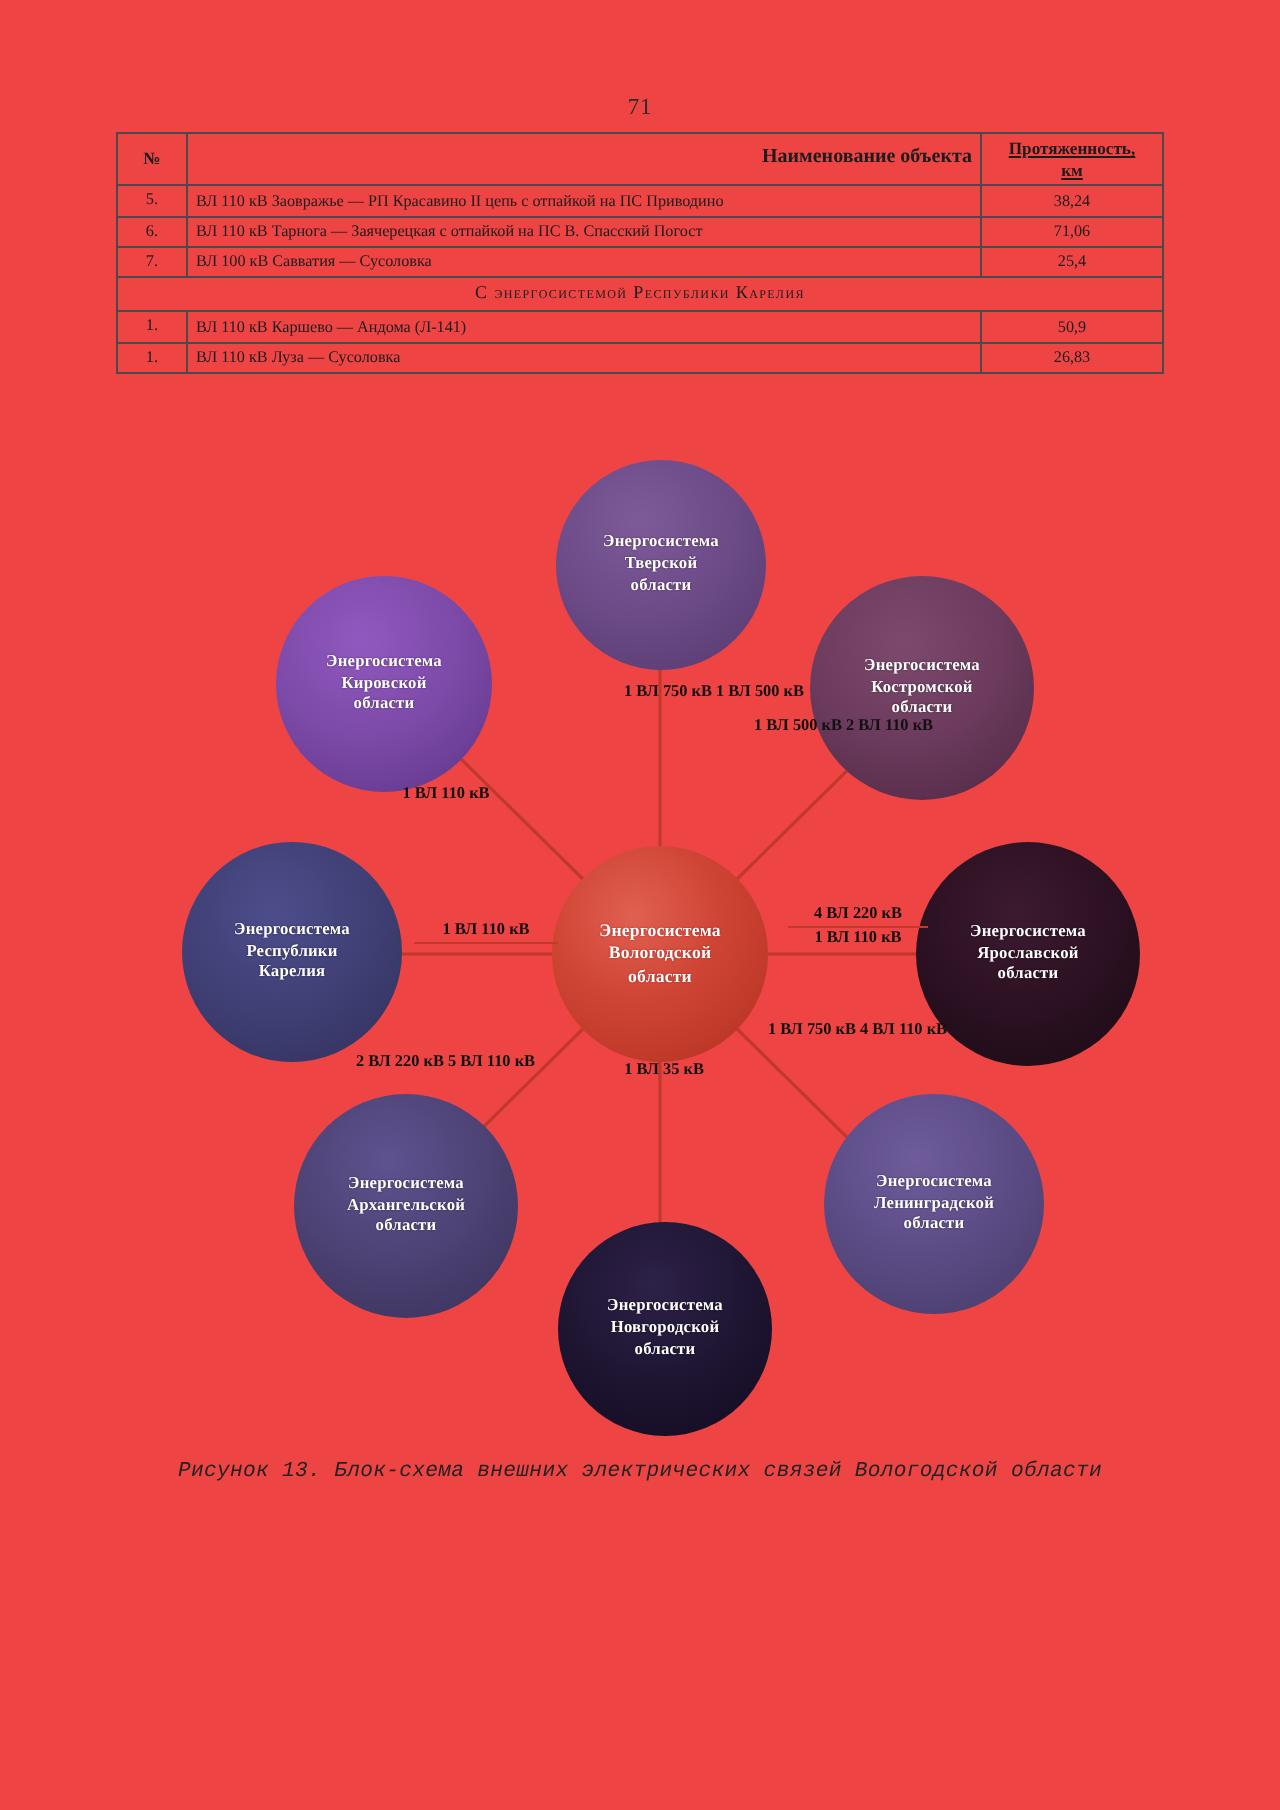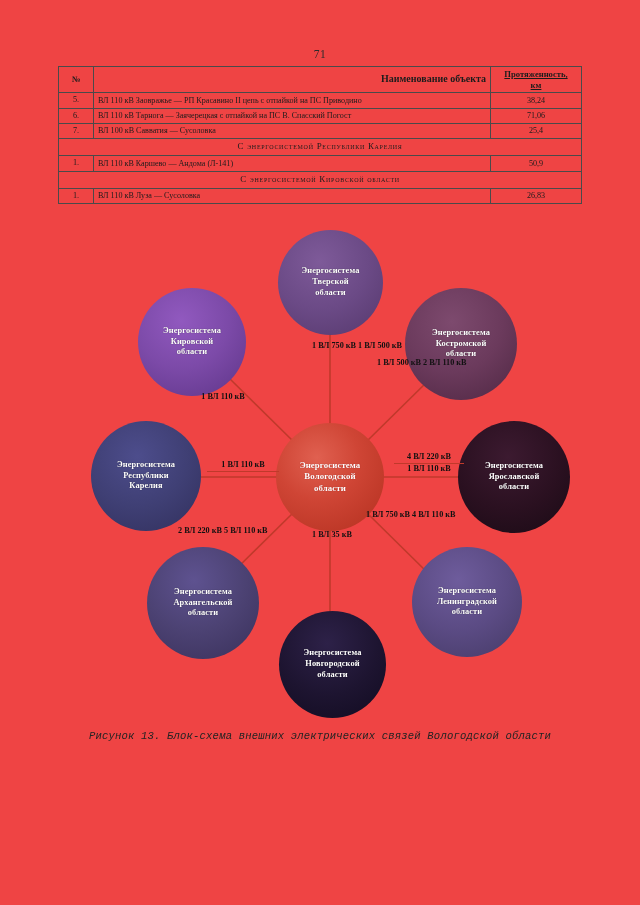--- a/index.html
+++ b/index.html
@@ -174,23 +174,20 @@
 
         <tr class="section">
           <td colspan="3">С энергосистемой Республики Карелия</td>
         </tr>
         <tr>
           <td class="c-num">1.</td>
           <td class="c-name">ВЛ 110 кВ Каршево — Андома (Л-141)</td>
           <td class="c-len">50,9</td>
         </tr>
 
-        <tr class="section">
-          <td colspan="3">С энергосистемой Кировской области</td>
-        </tr>
         <tr>
           <td class="c-num">1.</td>
           <td class="c-name">ВЛ 110 кВ Луза — Сусоловка</td>
           <td class="c-len">26,83</td>
         </tr>
       </tbody>
     </table>
   </div>
 
   <div class="diagram">
@@ -304,21 +301,21 @@
       <span>500 кВ</span>
       <span>2 ВЛ</span>
       <span>110 кВ</span>
     </div>
 
     <div class="edge-label" style="left:334px; top:230px; width:70px;">
       <span class="ul">4 ВЛ 220 кВ</span>
       <span>1 ВЛ 110 кВ</span>
     </div>
 
-    <div class="edge-label" style="left:306px; top:288px; width:56px;">
+    <div class="edge-label" style="left:324px; top:288px; width:56px;">
       <span>1 ВЛ</span>
       <span>750 кВ</span>
       <span>4 ВЛ</span>
       <span>110 кВ</span>
     </div>
 
     <div class="edge-label" style="left:250px; top:308px; width:44px;">
       <span>1 ВЛ</span>
       <span>35 кВ</span>
     </div>

